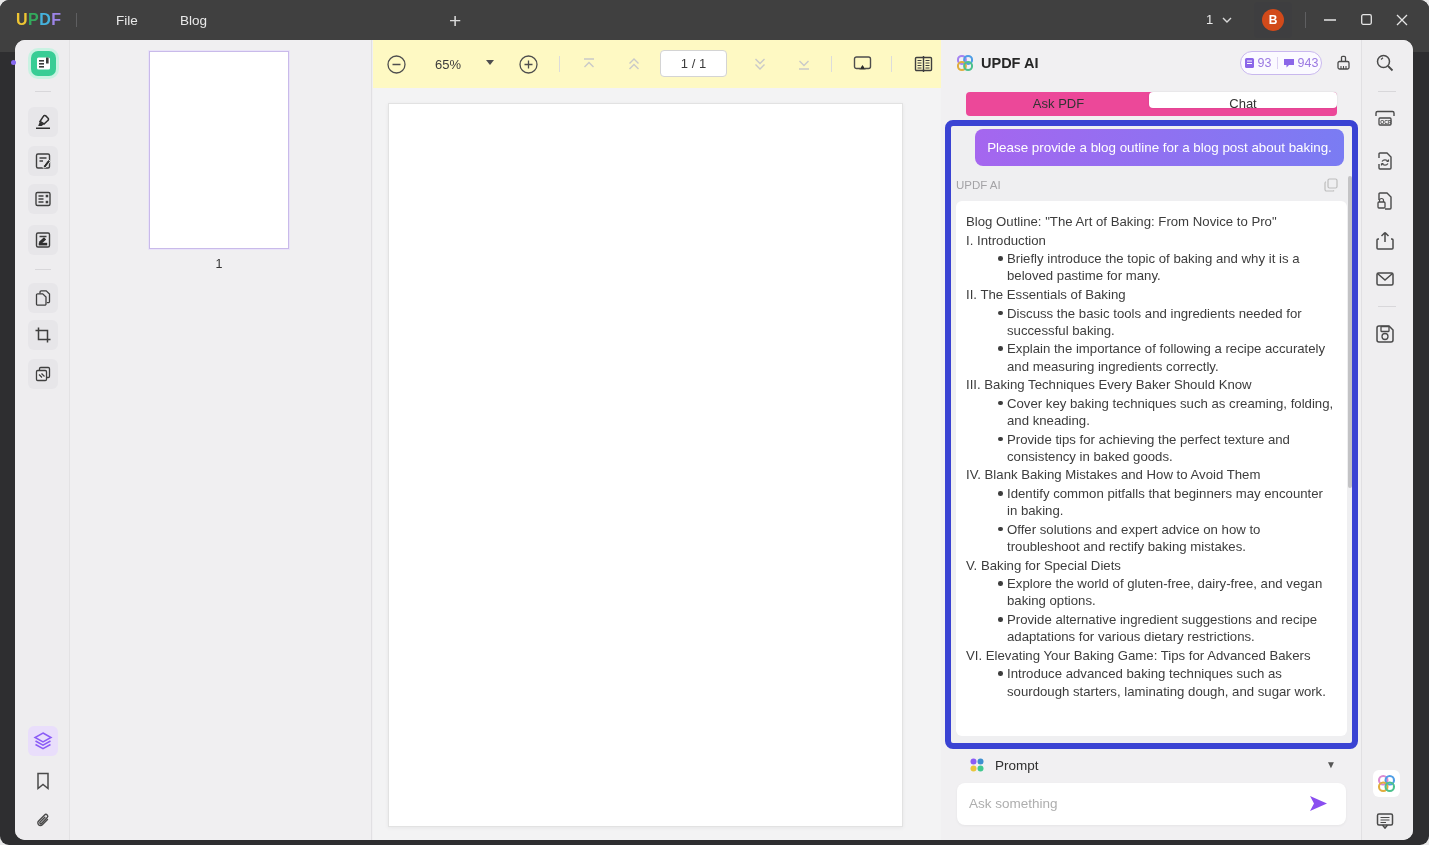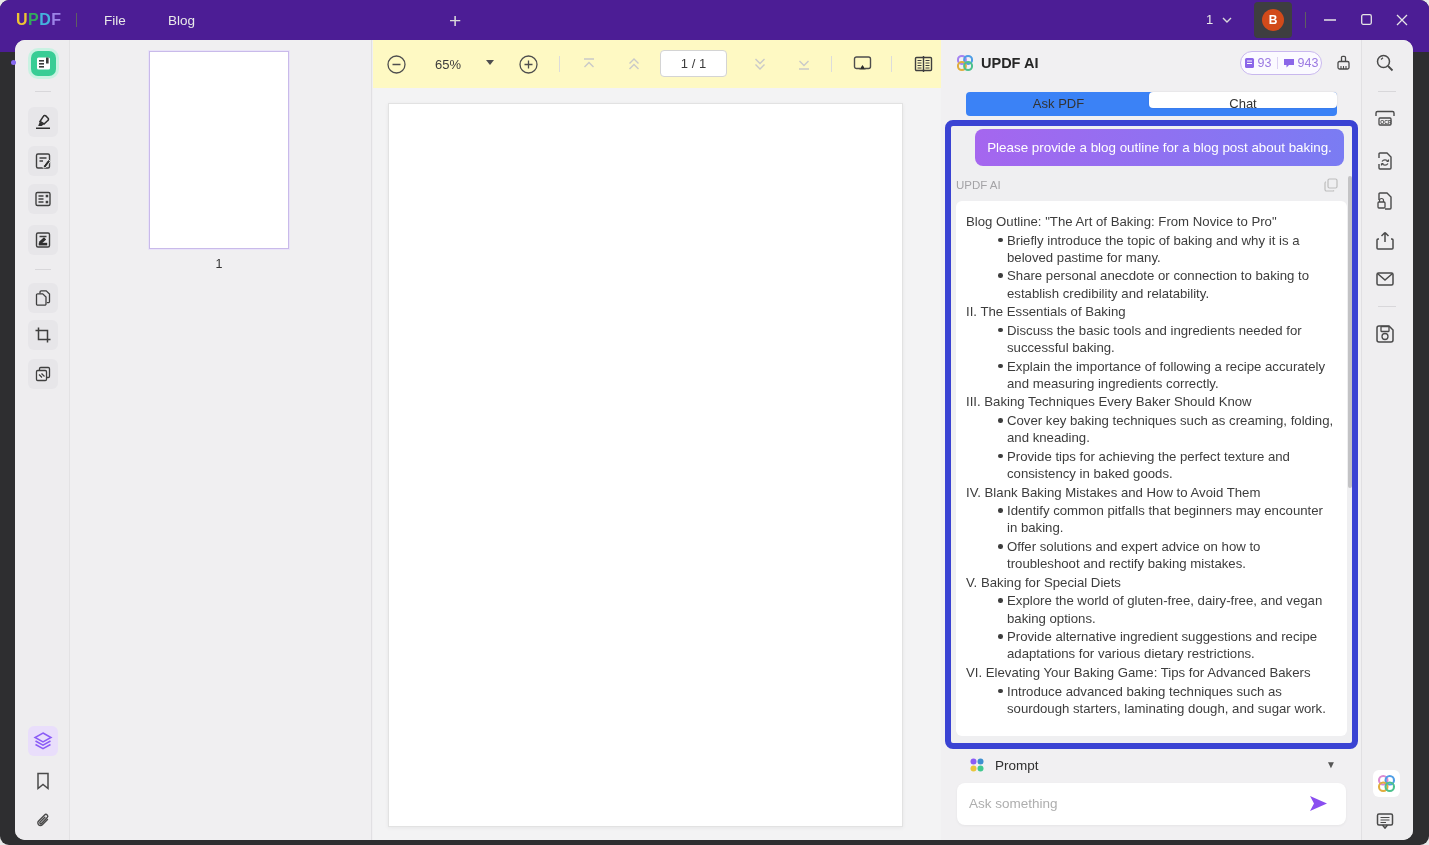--- a/index.html
+++ b/index.html
@@ -2,25 +2,25 @@
 <html><head>
 <meta charset="utf-8">
 <style>
 * { margin:0; padding:0; box-sizing:border-box; }
 html,body { width:1429px; height:845px; overflow:hidden; font-family:"Liberation Sans", sans-serif; }
 body { background:#e9e9e9; position:relative; }
 #win { position:absolute; left:0; top:0; width:1429px; height:845px; background:#2e2e30; border-radius:9px; overflow:hidden; }
 .abs { position:absolute; }
 
 
-#titlebar { left:0; top:0; width:1429px; height:52px; background:#4c1d95; }
+#titlebar { left:0; top:0; width:1429px; height:52px; background:#404040; }
 #logo { left:16px; top:11px; font-size:16px; font-weight:bold; letter-spacing:0.5px; }
 #logo span.u{color:#eec533;} #logo span.p{color:#33a95c;} #logo span.d{color:#45b2dd;} #logo span.f{color:#9d84e8;}
 #tbsep1 { left:76px; top:13px; width:1px; height:14px; background:#5f5f61; }
-.menu { top:13px; color:#e9e9e9; font-size:13.5px; }
+.menu { top:13px; color:#e9e9e9; font-size:13.5px;margin-left:12px; }
 #tab { left:219px; top:6px; width:219px; height:34px; background:#4b4b4d; border-radius:8px 8px 0 0; }
 #tabicon { left:12px; top:10px; }
 #tabtitle { left:58px; top:10px; color:#f0f0f0; font-size:13px; }
 #tabx { left:192px; top:9px; color:#d9d9d9; font-size:14px; }
 #plus { left:449px; top:9px; color:#d9d9d9; font-size:21px; font-weight:300; }
 #pgsel { left:1206px; top:12px; color:#e9e9e9; font-size:13px; }
 #avbg { left:1254px; top:2px; width:38px; height:36px; background:#3e3e40; border-radius:4px; }
 #avatar { left:1262px; top:9px; width:22px; height:22px; border-radius:50%; background:#d24a1a; color:#fff; font-size:12px; font-weight:bold; text-align:center; line-height:22px; }
 #tbsep2 { left:1305px; top:12px; width:1px; height:16px; background:#5f5f61; }
 #contentwrap { left:15px; top:40px; width:1398px; height:800px; background:#f0eff1; border-radius:10px 10px 10px 10px; overflow:hidden; }
@@ -48,21 +48,21 @@
 .tsep { top:16px; width:1px; height:16px; background:#dcdcdc; }
 
 
 #aipanel { left:926px; top:0; width:421px; height:800px; background:#f1f0f2; border-right:1px solid #e1e0e3; }
 #ailogo { left:15px; top:14px; }
 #aititle { left:40px; top:15px; font-size:14.5px; font-weight:bold; color:#262626; }
 #pill { left:299px; top:11px; width:82px; height:24px; border:1.5px solid #c9b8ee; border-radius:12px; background:#fbfaff; display:flex; align-items:center; justify-content:center; gap:3px; }
 #pill .num { color:#9b79e2; font-size:12.5px; }
 #pill .pd { width:1px; height:12px; background:#ddd2f2; margin:0 2px; }
 #brush { left:395px; top:15px; }
-#tabsrow { left:25px; top:52px; width:371px; height:24px; background:#3b82f6; border-radius:4px; }
+#tabsrow { left:25px; top:52px; width:371px; height:24px; background:#ec4899; border-radius:4px; }
 #seg-ask { left:0; top:0; width:185px; height:24px; text-align:center; line-height:24px; font-size:13px; color:#333; }
 #seg-chat { left:183px; top:0; width:188px; height:16px; background:#fff; border-radius:4px; box-shadow:0 0 2px rgba(0,0,0,0.12); text-align:center; line-height:24px; font-size:13px; color:#333; }
 
 #bluebox { left:4px; top:80px; width:413px; height:629px; border:6px solid #3a43d3; border-radius:8px; background:#efeff1; }
 
 #bubble { left:24px; top:3px; width:369px; height:37px; border-radius:8px; background:linear-gradient(90deg,#a566ef,#7a7cf3); color:#fff; font-size:13.4px; text-align:center; line-height:37px; }
 #ailabel { left:5px; top:53px; font-size:11.5px; color:#a4a3a6; }
 #copyico { left:372px; top:51px; }
 #card { left:5px; top:75px; width:391px; height:535px; background:#fff; border-radius:6px; overflow:hidden; }
 #cardtext { padding:12px 8px 0 10px; font-size:13.2px; color:#3d3d3d; line-height:17.2px; }
@@ -296,22 +296,22 @@
     <div class="abs" id="bluebox">
       <div class="abs" id="bubble">Please provide a blog outline for a blog post about baking.</div>
       <div class="abs" id="ailabel">UPDF AI</div>
       <svg class="abs" id="copyico" width="16" height="16" viewBox="0 0 16 16">
             <rect x="5" y="2" width="9" height="9" rx="1.5" fill="none" stroke="#bdbdbd" stroke-width="1.2"></rect>
             <path d="M11 13.5 A1.5 1.5 0 0 1 9.8 14 H3.5 A1.5 1.5 0 0 1 2 12.5 V6 A1.5 1.5 0 0 1 3 4.8" fill="none" stroke="#bdbdbd" stroke-width="1.2"></path>
           </svg>
       <div class="abs" id="card">
         <div id="cardtext">
           <div class="h">Blog Outline: "The Art of Baking: From Novice to Pro"</div>
+          <div class="h">I. Introduction</div>
           <div class="b">Briefly introduce the topic of baking and why it is a<br>beloved pastime for many.</div>
-          <div class="b">Share personal anecdote or connection to baking to<br>establish credibility and relatability.</div>
           <div class="h">II. The Essentials of Baking</div>
           <div class="b">Discuss the basic tools and ingredients needed for<br>successful baking.</div>
           <div class="b">Explain the importance of following a recipe accurately<br>and measuring ingredients correctly.</div>
           <div class="h">III. Baking Techniques Every Baker Should Know</div>
           <div class="b">Cover key baking techniques such as creaming, folding,<br>and kneading.</div>
           <div class="b">Provide tips for achieving the perfect texture and<br>consistency in baked goods.</div>
           <div class="h">IV. Blank Baking Mistakes and How to Avoid Them</div>
           <div class="b">Identify common pitfalls that beginners may encounter<br>in baking.</div>
           <div class="b">Offer solutions and expert advice on how to<br>troubleshoot and rectify baking mistakes.</div>
           <div class="h">V. Baking for Special Diets</div>

